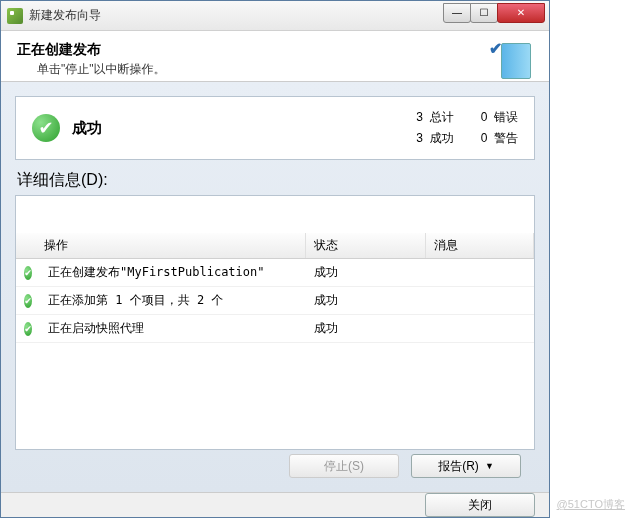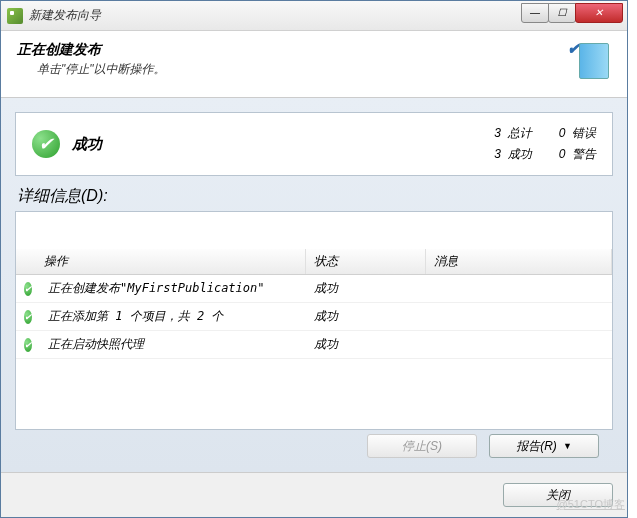--- a/index.html
+++ b/index.html
@@ -1,27 +1,27 @@
 <!DOCTYPE html>
 <html><head>
 <meta charset="utf-8">
 <style>
 * { box-sizing: border-box; font-family: "Microsoft YaHei", "SimSun", sans-serif; }
 body { margin: 0; background: #fff; width: 637px; height: 518px; overflow: hidden; }
-.window { width: 628px; height: 518px; border: 1px solid #5a7ca0; background: #fff; display: flex; flex-direction: column; font-style: italic; }
+.window { width: 550px; height: 518px; border: 1px solid #5a7ca0; background: #fff; display: flex; flex-direction: column; }
 .titlebar { height: 30px; background: linear-gradient(to bottom, #f8f8f8, #e8e8e8); display: flex; align-items: center; border-bottom: 1px solid #d0d0d0; }
 .titlebar-icon { width: 16px; height: 16px; margin: 0 6px; background: linear-gradient(135deg,#8bc34a,#558b2f); border-radius: 2px; position: relative; }
 .titlebar-icon::after { content:""; position:absolute; top:3px; left:3px; width:4px; height:4px; background:#fff; border-radius:1px; }
 .titlebar-title { font-size: 12px; color: #333; flex: 1; }
 .win-controls { display: flex; height: 20px; margin-right: 4px; margin-top:-6px; }
 .win-btn { width: 30px; height: 20px; border: 1px solid #888; margin-left: -1px; display: flex; align-items: center; justify-content: center; font-size: 10px; background: linear-gradient(to bottom,#f8f8f8,#d8d8d8); border-radius: 0 0 3px 3px; }
 .win-btn.close { background: linear-gradient(to bottom,#e67,#c12b2b); color:#fff; width:48px; border-color:#a02020;}
 .win-btn.max { width:28px; }
 .win-btn.min { width:28px; }
-.header-panel { background:#fff; padding: 10px 16px 16px 16px; border-bottom: 1px solid #ccc; display:flex; }
+.header-panel { background:#fff; padding: 10px 16px 0 16px; border-bottom: 1px solid #ccc; display:flex; }
 .header-text { flex:1; }
 .header-title { font-size: 14px; font-weight: bold; color:#000; }
 .header-sub { font-size: 12px; color:#333; margin-left: 20px; margin-top:2px; }
 .header-icon { width: 40px; height: 40px; position: relative; }
 .book { width: 30px; height: 36px; background: linear-gradient(to right,#5bb5e8,#9ad9f5); border: 1px solid #6aa; border-radius: 2px; position:absolute; right:2px; top:2px; }
 .check-mark { position:absolute; top:-2px; left:-4px; color:#2b6cb0; font-size:16px; font-weight:bold; }
 .content { flex:1; background: linear-gradient(to bottom,#e8eef5,#dde5ee); padding: 14px; display:flex; flex-direction:column; }
 .summary-box { border:1px solid #b8c4d0; background:#fff; padding: 12px 16px; display:flex; align-items:center; }
 .big-check { width:28px; height:28px; border-radius:50%; background: radial-gradient(circle at 30% 30%, #8be08b, #2ea02e); display:flex; align-items:center; justify-content:center; color:#fff; font-size:18px; margin-right:12px; }
 .summary-title { font-size: 15px; font-weight: bold; flex:1; }
@@ -38,21 +38,21 @@
 .gc { padding: 5px 8px; }
 .gc.ic { width: 24px; display:flex; align-items:center; justify-content:center; }
 .small-check { width:14px; height:14px; border-radius:50%; background: radial-gradient(circle at 30% 30%, #8be08b, #2ea02e); display:flex; align-items:center; justify-content:center; color:#fff; font-size:9px; }
 .gc.op { width: 266px; font-family: SimSun, monospace; }
 .gc.st { width: 120px; }
 .gc.msg { flex:1; }
 .btn-row { display:flex; justify-content:flex-end; gap:12px; padding: 4px 14px 0 14px; }
 .btn { min-width: 110px; height: 24px; font-size:12px; border:1px solid #9aa; background: linear-gradient(to bottom,#fdfdfd,#e8e8e8); border-radius:3px; display:flex; align-items:center; justify-content:center; gap:6px; }
 .btn.disabled { color:#999; border-color:#ccc; }
 .btn .drop { font-size:9px; }
-.footer { border-top:1px solid #ccc; padding: 10px 14px; display:flex; justify-content:flex-end; background:#f0f0f0; }
+.footer { border-top:1px solid #ccc; padding: 0 14px; display:flex; justify-content:flex-end; background:#f0f0f0; }
 .watermark { position:absolute; right:12px; bottom:6px; font-size:11px; color:#c8c8c8; pointer-events:none;text-decoration:underline; }
 </style>
 </head>
 <body>
 
 <div class="window">
   <div class="titlebar">
     <div class="titlebar-icon"></div>
     <div class="titlebar-title">新建发布向导</div>
     <div class="win-controls">

